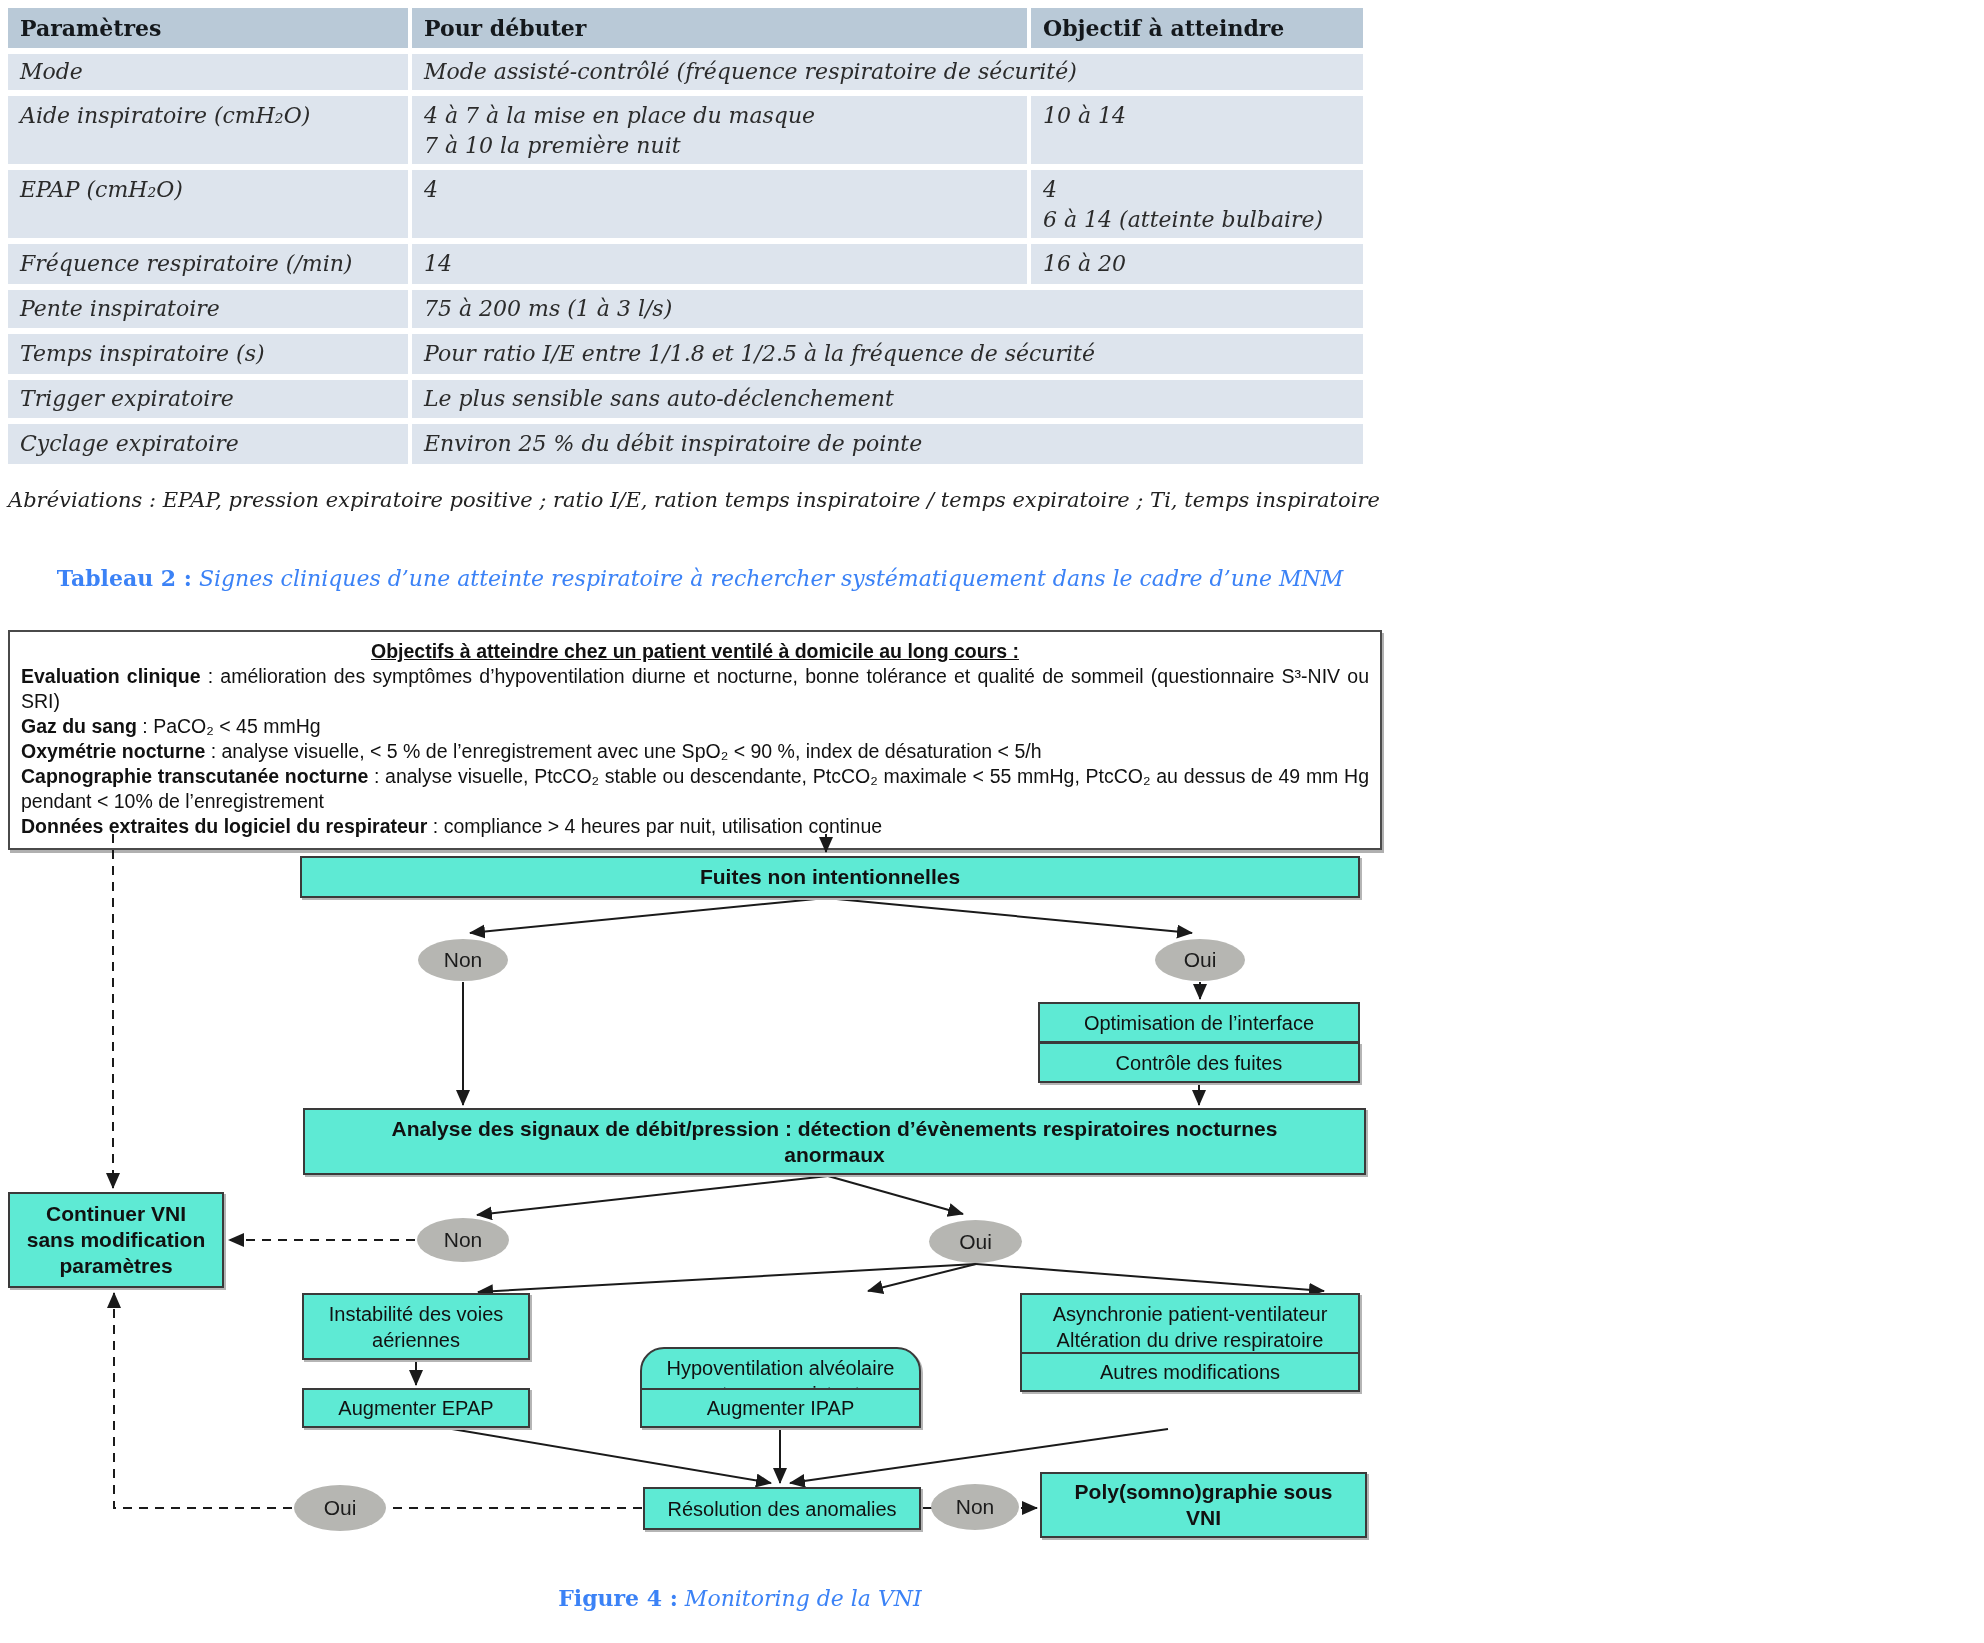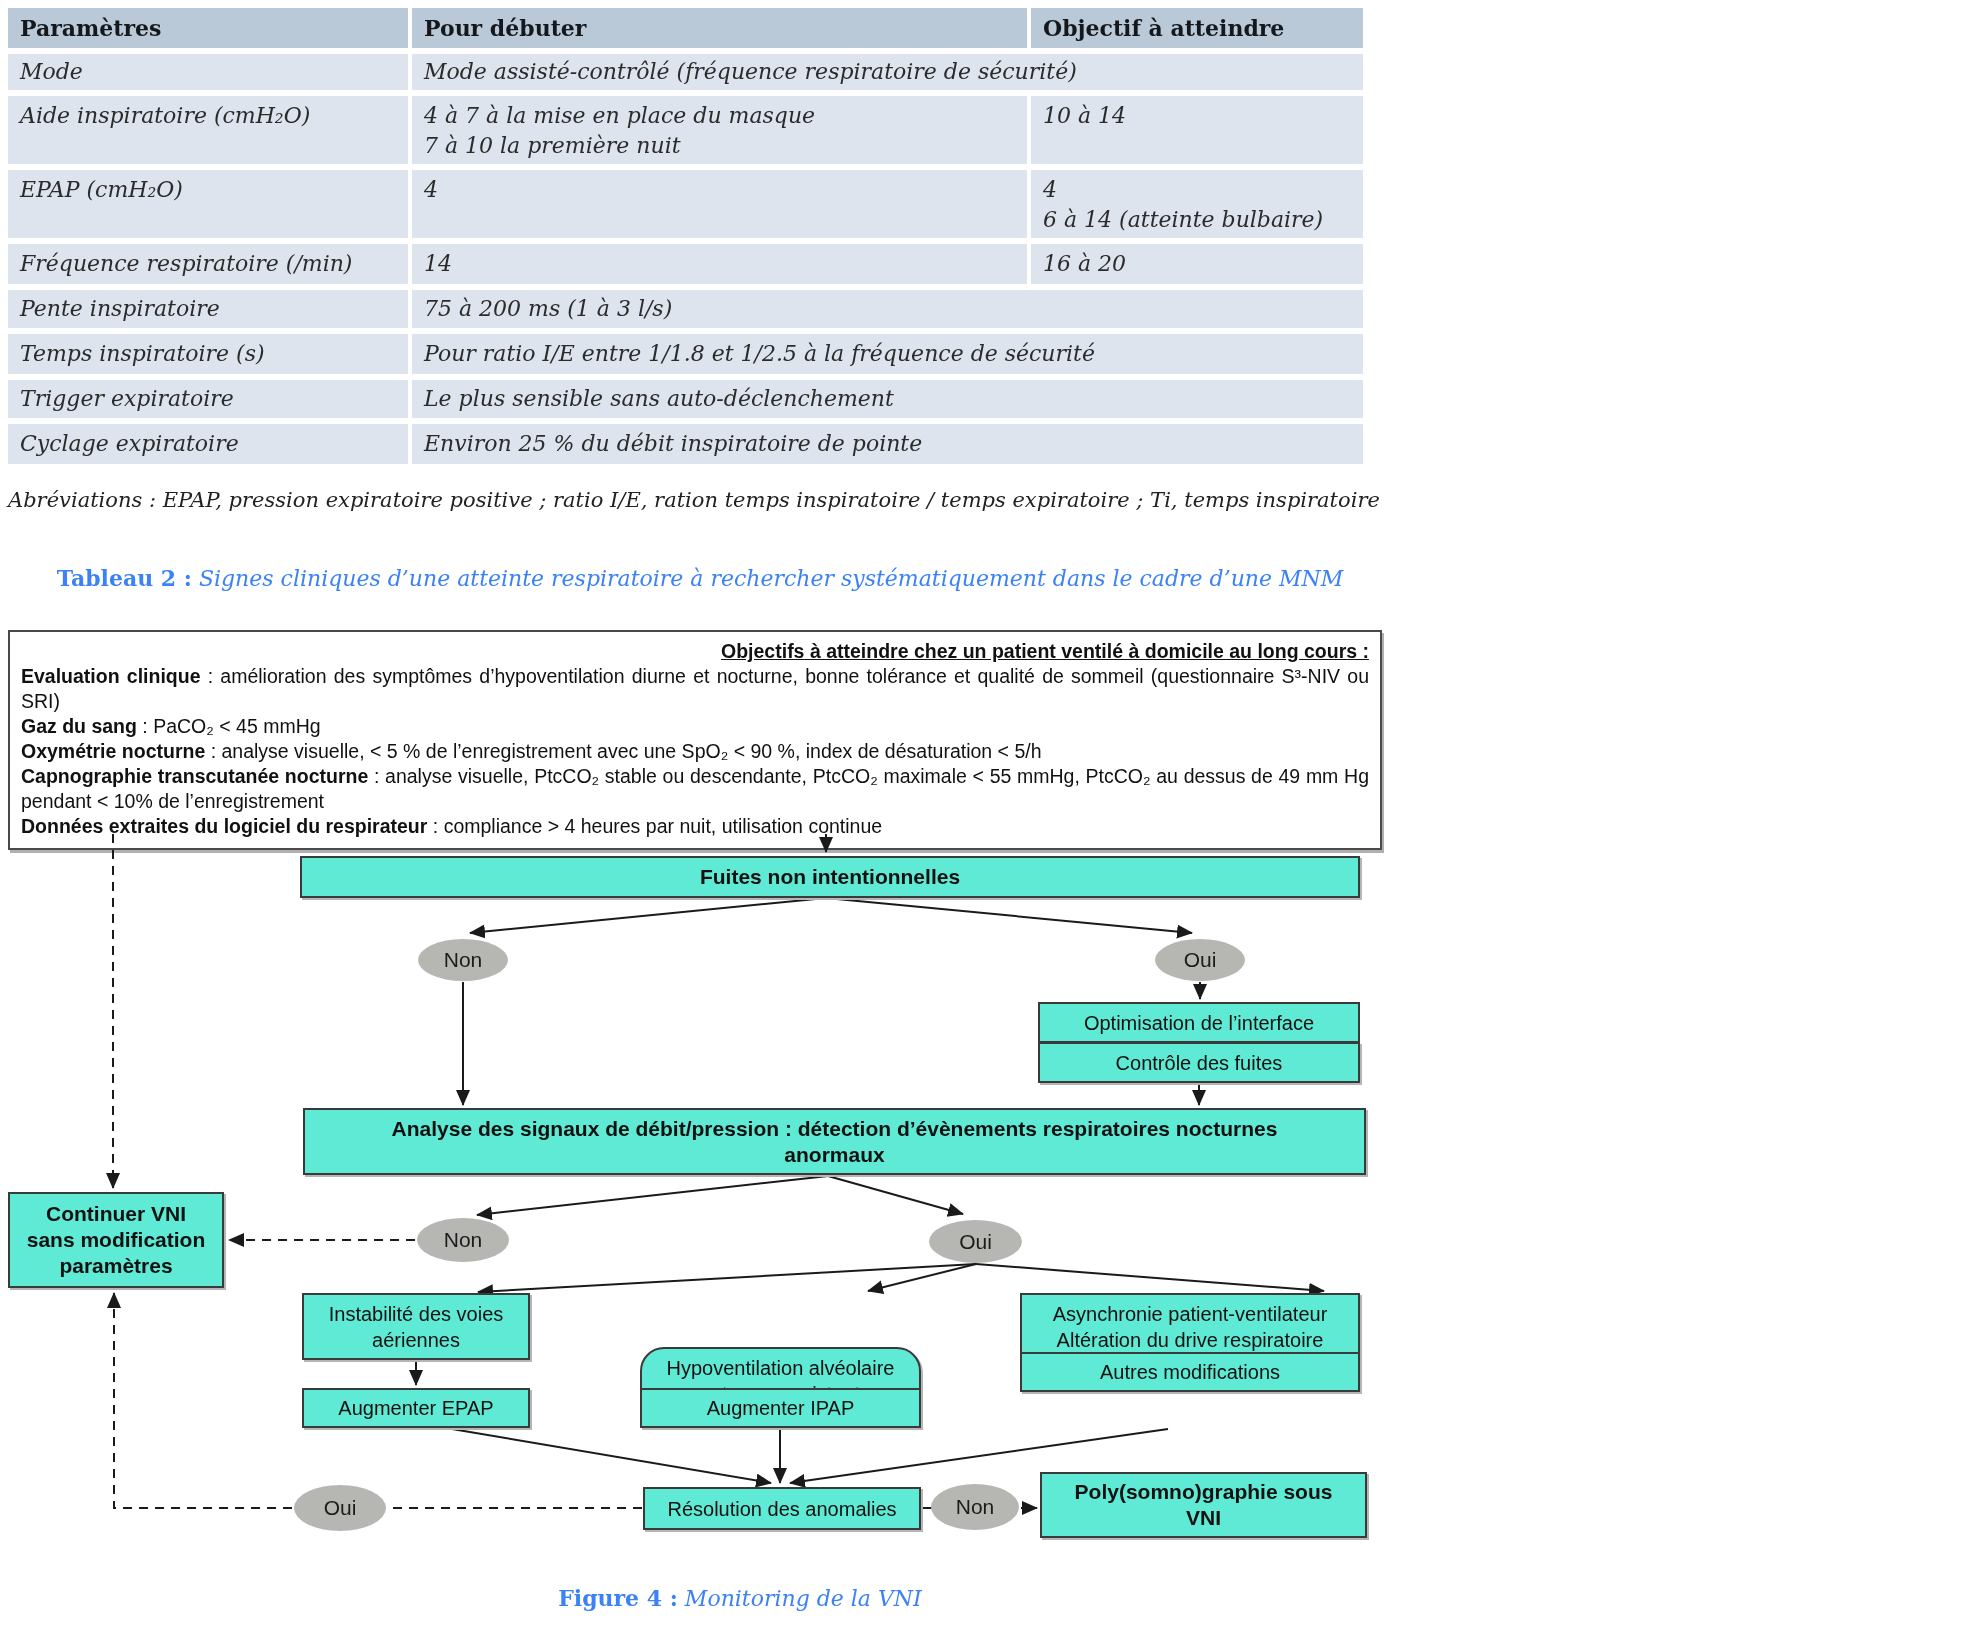--- a/index.html
+++ b/index.html
@@ -24,21 +24,21 @@
   .caption .cap-label{font-weight:bold;font-style:normal;}
   .caption .cap-text{font-style:italic;}
   .cap-t2{top:565px;}
   .cap-f4{top:1585px;width:1480px;}
 
   
   .objbox{position:absolute;left:8px;top:630px;width:1374px;box-sizing:border-box;
           border:2px solid #4a4a4a;box-shadow:2px 3px 0 #b0b0b0;background:#fff;
           padding:7px 11px 9px 11px;font-size:19.5px;line-height:25px;color:#111;
           text-align:justify;}
-  .objbox .obj-title{text-decoration:underline;font-weight:bold;text-align:right;}
+  .objbox .obj-title{text-decoration:underline;font-weight:bold;text-align:center;}
   .objbox b{font-weight:bold;}
 
   
   .connectors{position:absolute;left:0;top:0;width:1400px;height:1643px;}
   .fbox{position:absolute;box-sizing:border-box;background:#5eead4;border:2px solid #3a3a3a;
         display:flex;align-items:center;justify-content:center;text-align:center;
         font-size:20px;color:#111;line-height:26px;box-shadow:2px 2px 0 #b5b5b5;}
   .fbold{font-weight:bold;font-size:21px;}
   .ellipse{position:absolute;background:#b6b6b2;border-radius:50%;
            display:flex;align-items:center;justify-content:center;

